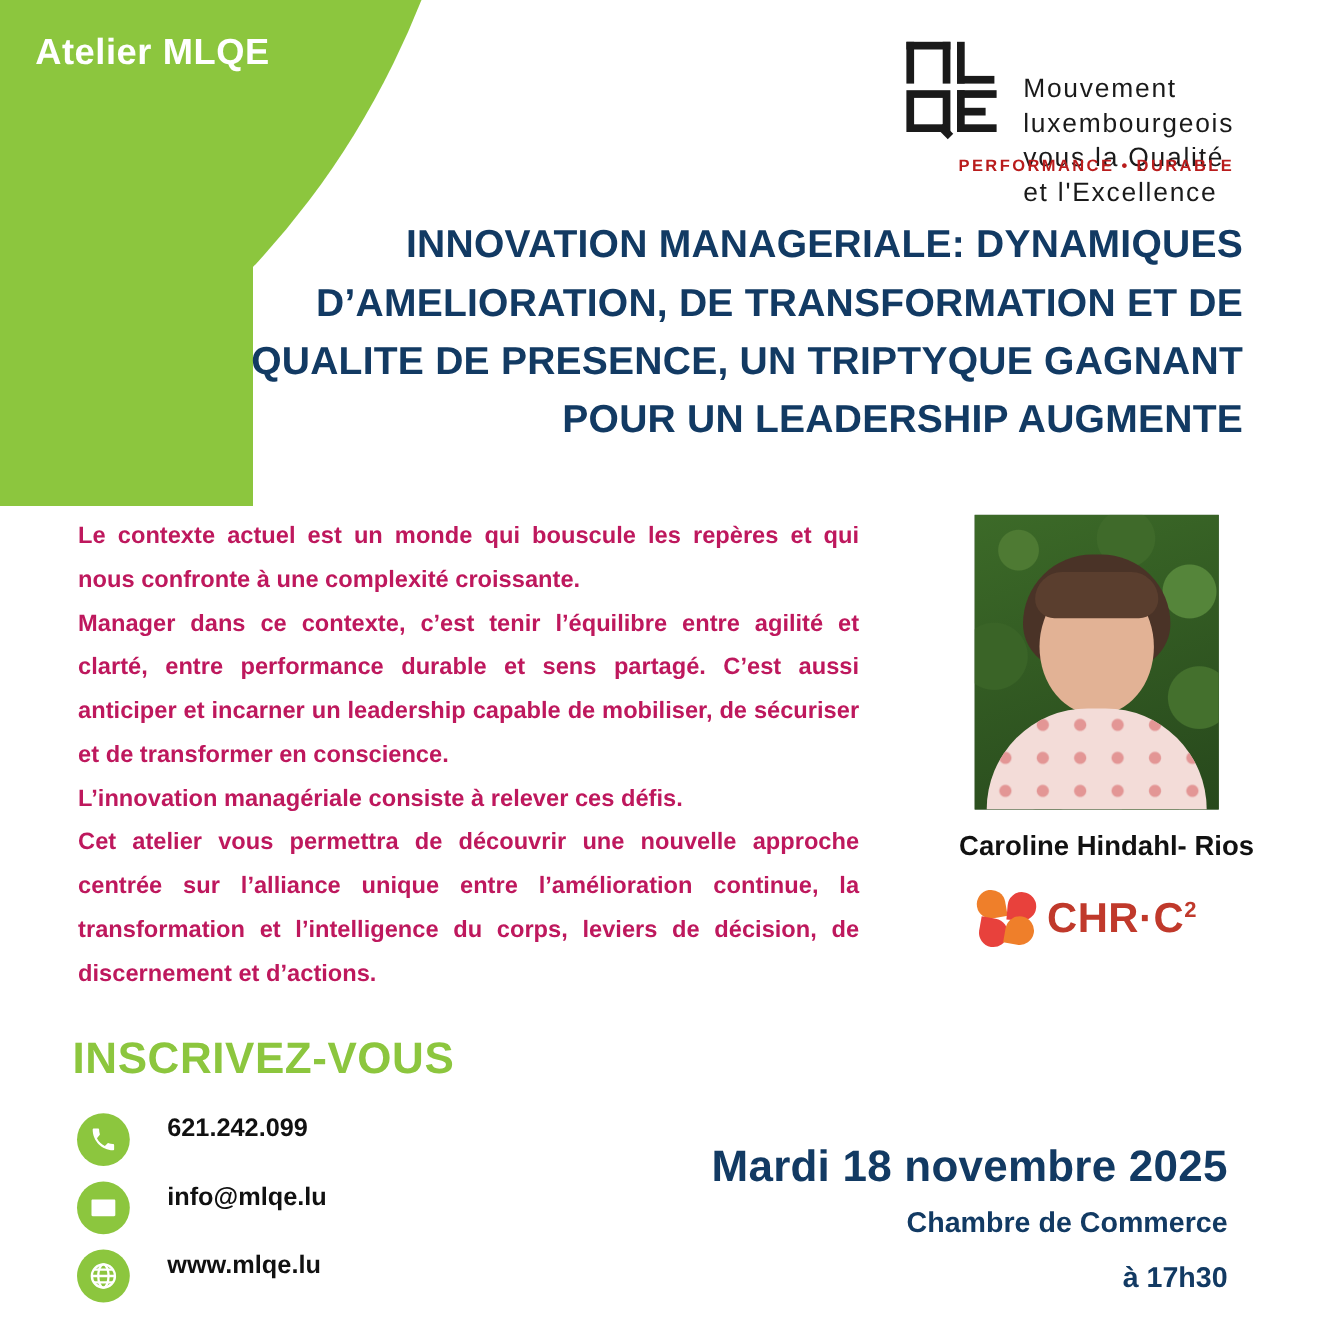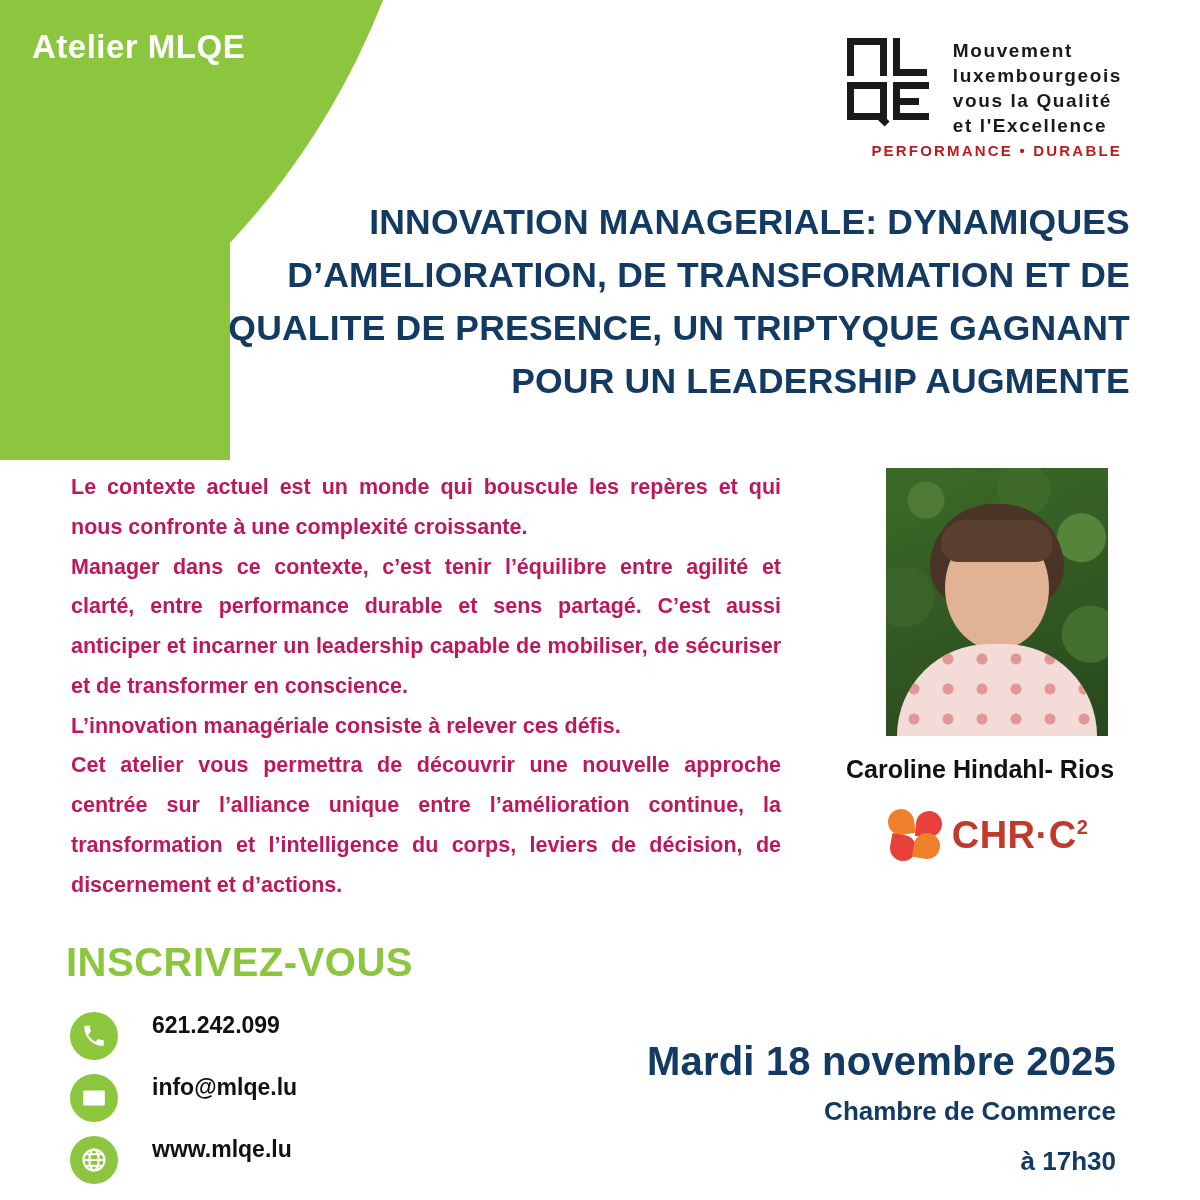--- a/index.html
+++ b/index.html
@@ -78,25 +78,26 @@
   .g-q .b { left:0; top:0; width:40px; height:38px; border:7px solid #1a1a1a; background:transparent; }
   .g-q .tail { right:-2px; bottom:-3px; width:13px; height:7px; transform: rotate(45deg); }
   
   .g-e .v { left:0; top:0; width:7px; height:38px; }
   .g-e .t { left:0; top:0; width:36px; height:7px; }
   .g-e .m { left:0; top:16px; width:26px; height:7px; }
   .g-e .bm { left:0; bottom:0; width:36px; height:7px; }
 
   .logo-text {
     margin-left: 14px;
-    font-size: 19px;
+    font-size: 24px;
     line-height: 1.32;
     color: #1a1a1a;
     letter-spacing: 1.6px;
-    font-weight: 700;
+    font-weight: 400;
+    margin-top: 27px;
   }
   .logo-tagline {
     position: absolute;
     right: 78px; top: 142px;
     z-index: 5;
     color: #b91c1c;
     font-size: 15px;
     font-weight: bold;
     letter-spacing: 2.2px;
   }
@@ -189,21 +190,21 @@
     width: 200px; height: 92px;
     border-radius: 100px 100px 0 0;
     background-image: radial-gradient(circle, #e08a8a 0 5px, transparent 6px);
     background-size: 34px 30px;
     opacity: .85;
   }
   .speaker-name {
     position: absolute;
     right: 60px; top: 755px;
     width: 320px;
-    text-align: center;
+    text-align: right;
     z-index: 5;
     color: #111111;
     font-size: 25px;
     font-weight: bold;
   }
   .chr-logo {
     position: absolute;
     right: 92px; top: 805px;
     width: 240px;
     height: 60px;

